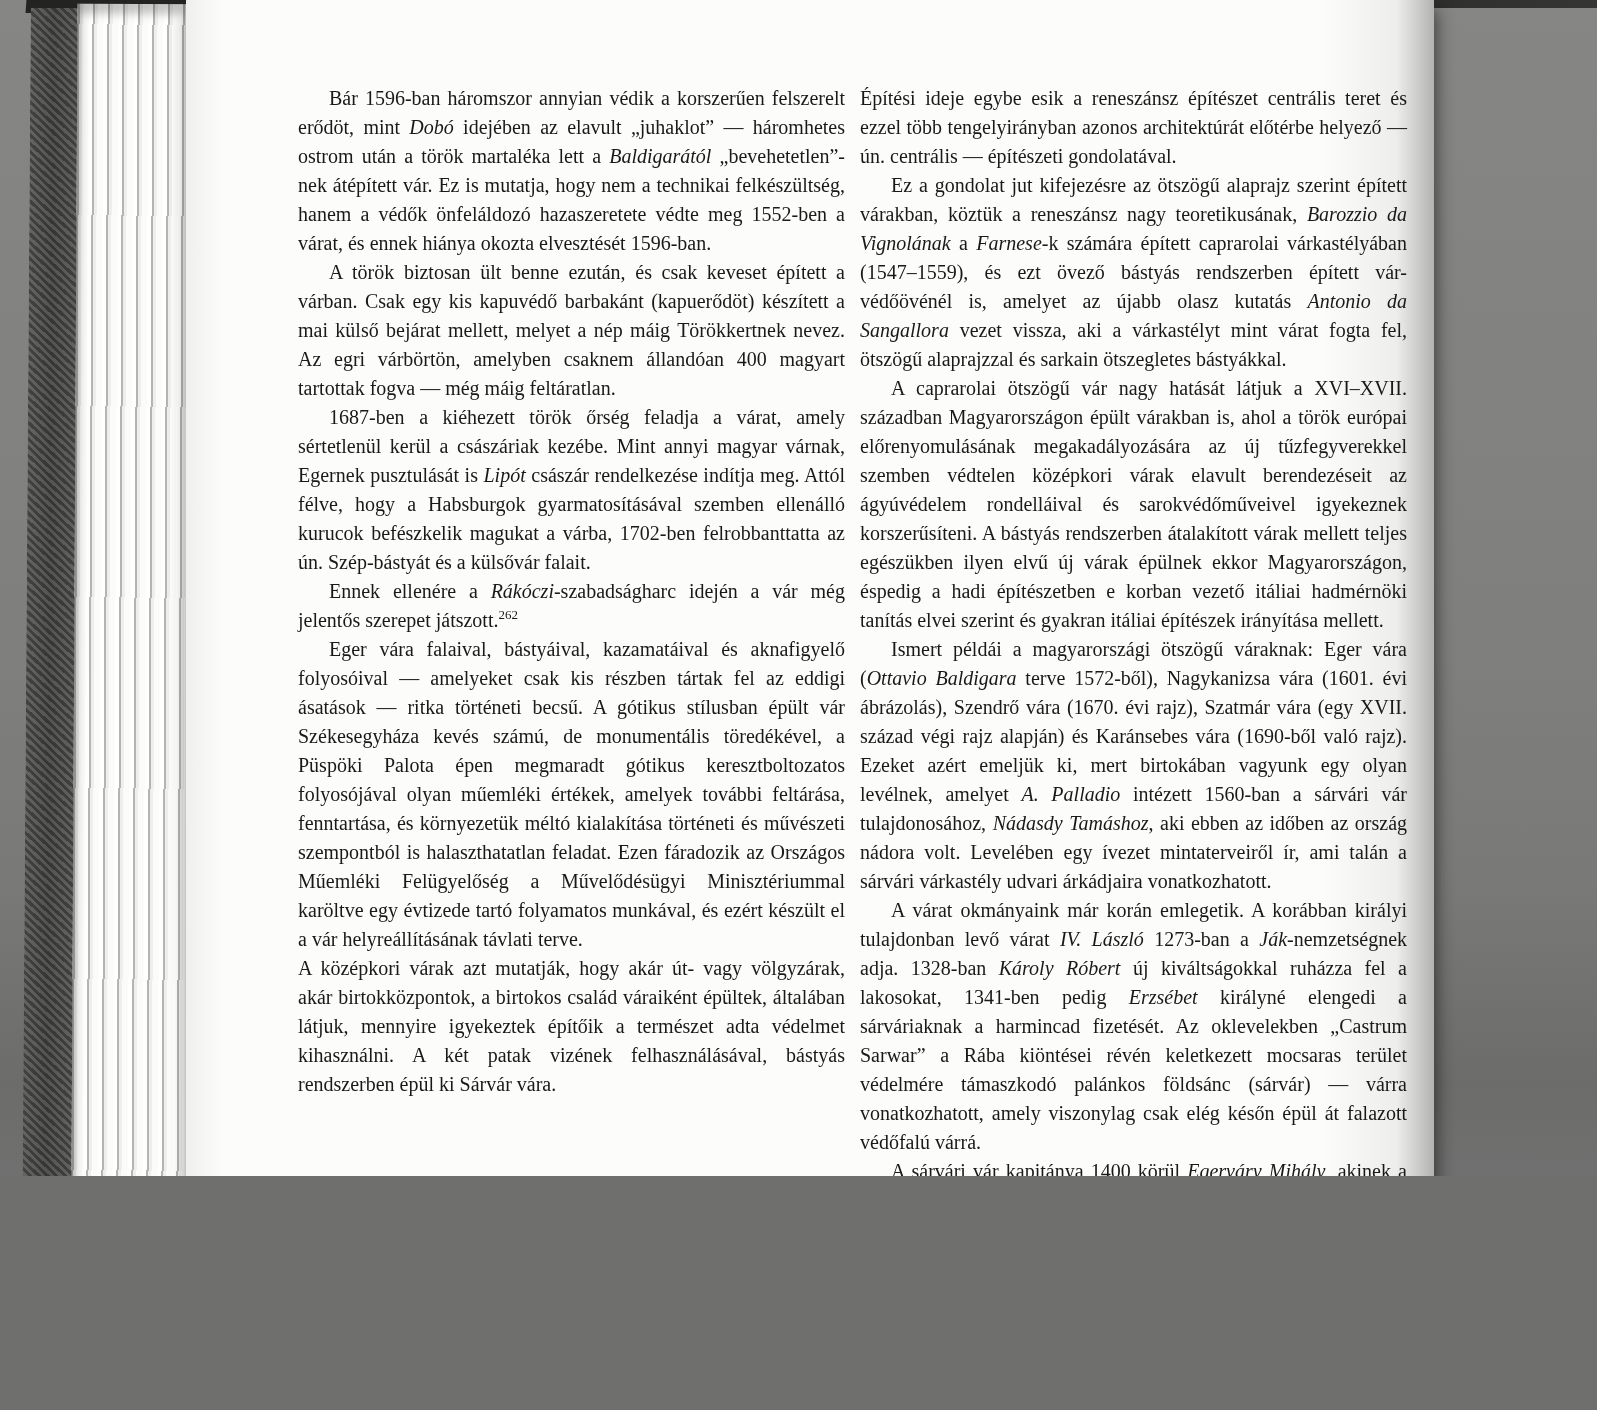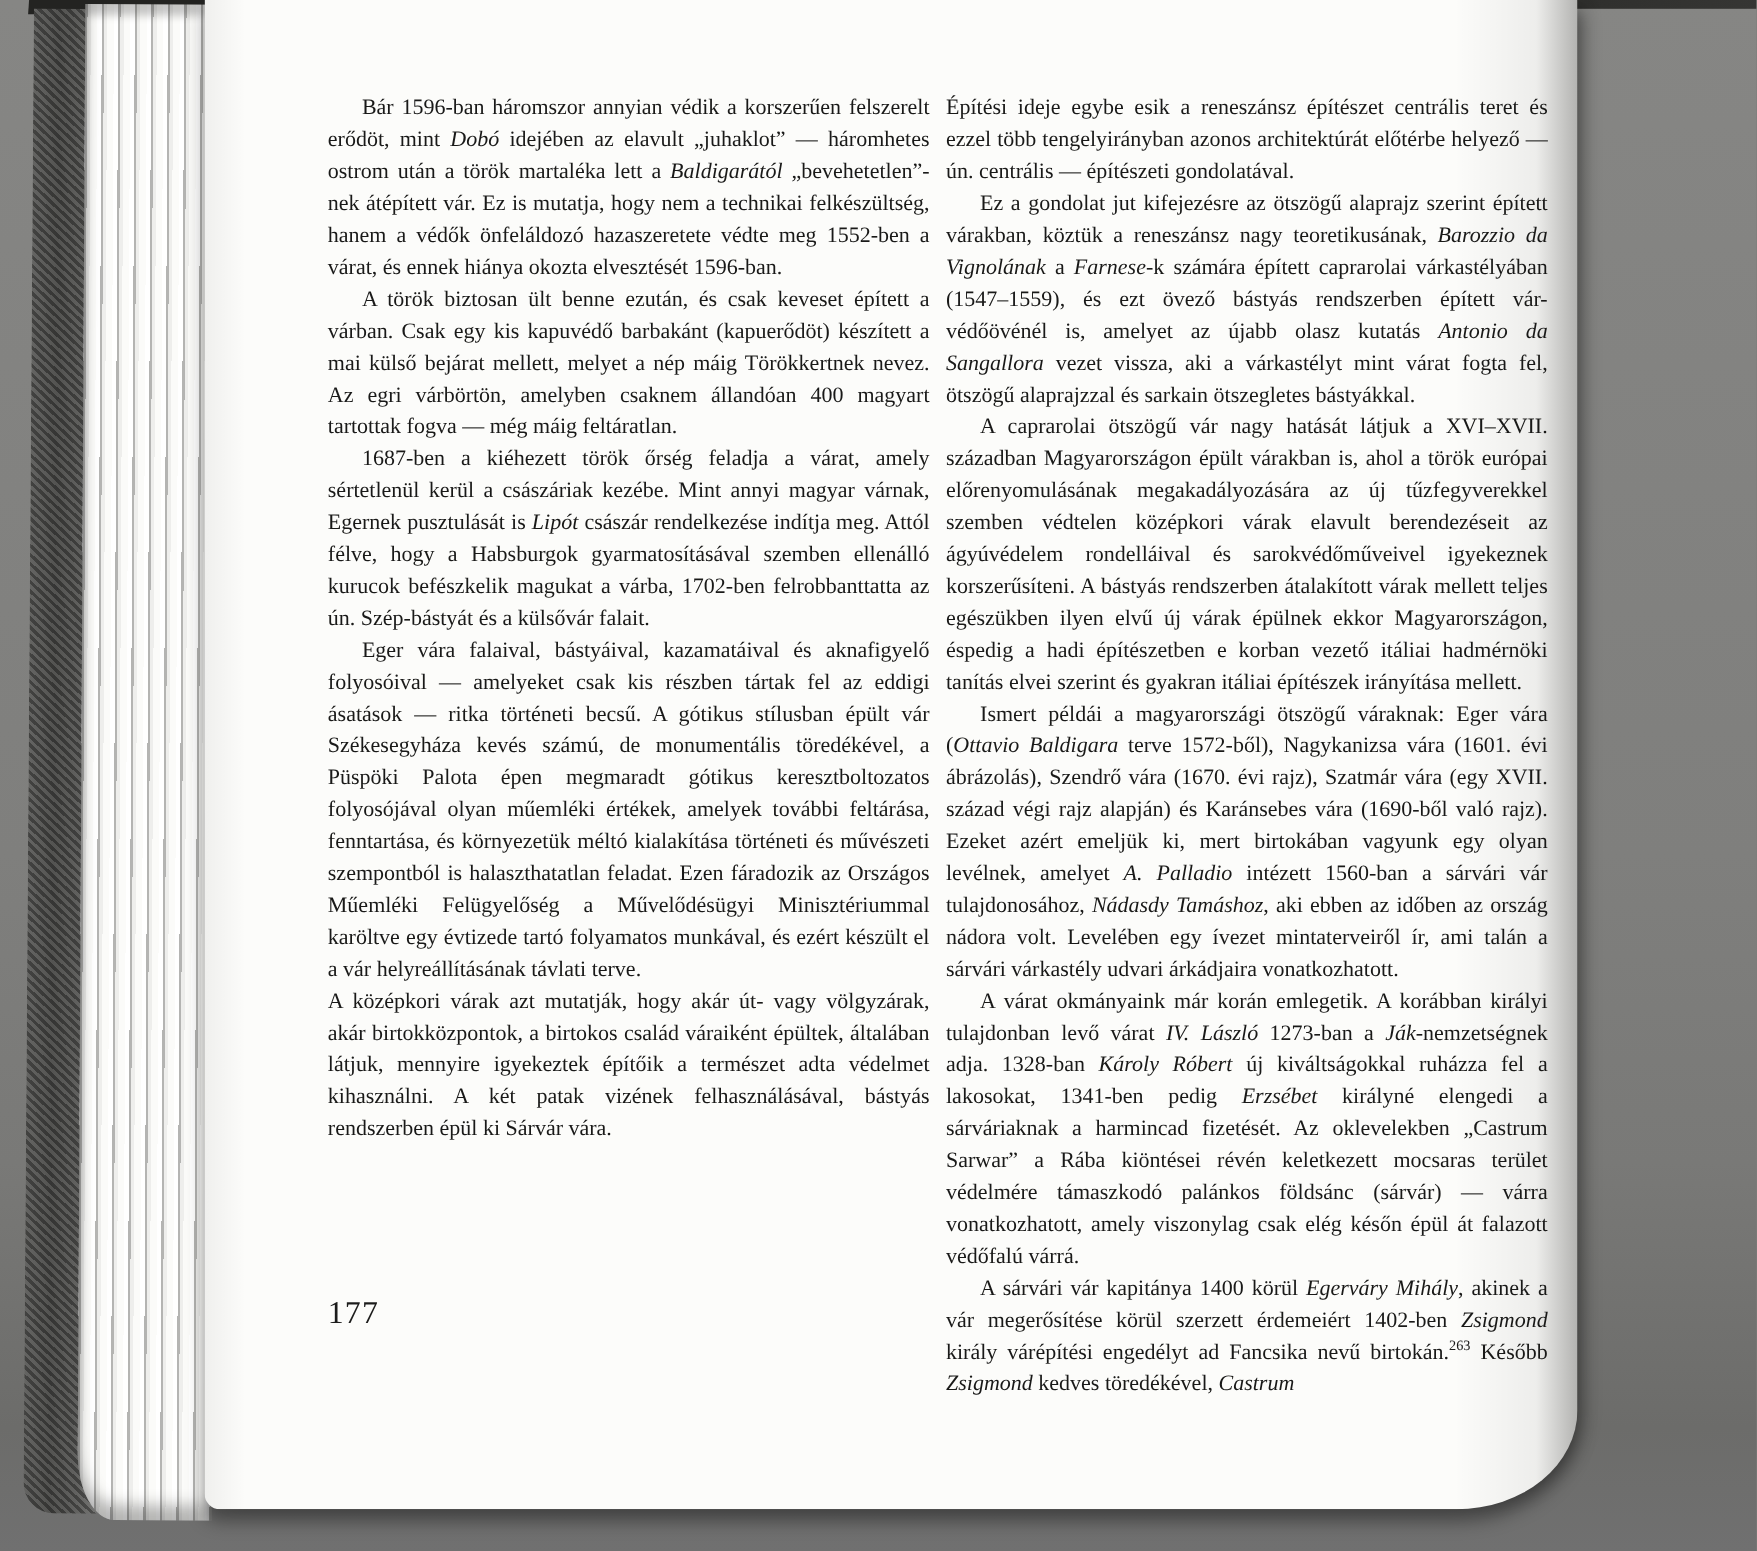--- a/index.html
+++ b/index.html
@@ -1,18 +1,18 @@
 <!DOCTYPE html>
 <html lang="hu"><head>
 <meta charset="utf-8">
 <style>
   html,body{margin:0;padding:0;background:#6f6f6d;}
   .screen{
     position:relative;
-    width:1597px;height:1410px;
+    width:1597px;height:1176px;
     overflow:hidden;
     background:linear-gradient(180deg,#868684 0%,#7f7f7d 55%,#79797七 75%,#6c6c6a 92%,#707070 100%);
     background:linear-gradient(180deg,#868684 0%,#7f7f7d 55%,#797977 75%,#6c6c6a 92%,#707070 100%);
     font-family:"Liberation Serif","DejaVu Serif",serif;
   }
   
   .top-dark-left{
     position:absolute;left:26px;top:0;width:162px;height:13px;
     background:#232321;transform:skewX(-4deg);
   }
@@ -75,20 +75,21 @@
   <div class="top-dark-left"></div>
   <div class="top-dark-right"></div>
   <div class="book-spine"></div>
   <div class="page-edges"></div>
 
   <div class="page">
     <div class="column left" id="col-left">
         <p class="para indent"><span>Bár 1596-ban háromszor annyian védik a korszerűen felszerelt erődöt, mint </span><i>Dobó</i><span> idejében az elavult „juhaklot” — háromhetes ostrom után a török martaléka lett a </span><i>Baldigarától</i><span> „bevehetetlen”-nek átépített vár. Ez is mutatja, hogy nem a technikai felkészültség, hanem a védők önfeláldozó hazaszeretete védte meg 1552-ben a várat, és ennek hiánya okozta elvesztését 1596-ban.</span></p>
         <p class="para indent"><span>A török biztosan ült benne ezután, és csak keveset épített a várban. Csak egy kis kapuvédő barbakánt (kapuerődöt) készített a mai külső bejárat mellett, melyet a nép máig Törökkertnek nevez. Az egri várbörtön, amelyben csaknem állandóan 400 magyart tartottak fogva — még máig feltáratlan.</span></p>
         <p class="para indent"><span>1687-ben a kiéhezett török őrség feladja a várat, amely sértetlenül kerül a császáriak kezébe. Mint annyi magyar várnak, Egernek pusztulását is </span><i>Lipót</i><span> császár rendelkezése indítja meg. Attól félve, hogy a Habsburgok gyarmatosításával szemben ellenálló kurucok befészkelik magukat a várba, 1702-ben felrobbanttatta az ún. Szép-bástyát és a külsővár falait.</span></p>
+        <p class="para indent"><span>Ennek ellenére a </span><i>Rákóczi</i><span>-szabadságharc idején a vár még jelentős szerepet játszott.</span><sup>262</sup></p>
         <p class="para indent"><span>Eger vára falaival, bástyáival, kazamatáival és aknafigyelő folyosóival — amelyeket csak kis részben tártak fel az eddigi ásatások — ritka történeti becsű. A gótikus stílusban épült vár Székesegyháza kevés számú, de monumentális töredékével, a Püspöki Palota épen megmaradt gótikus keresztboltozatos folyosójával olyan műemléki értékek, amelyek további feltárása, fenntartása, és környezetük méltó kialakítása történeti és művészeti szempontból is halaszthatatlan feladat. Ezen fáradozik az Országos Műemléki Felügyelőség a Művelődésügyi Minisztériummal karöltve egy évtizede tartó folyamatos munkával, és ezért készült el a vár helyreállításának távlati terve.</span></p>
         <p class="para"><span>A középkori várak azt mutatják, hogy akár út- vagy völgyzárak, akár birtokközpontok, a birtokos család váraiként épültek, általában látjuk, mennyire igyekeztek építőik a természet adta védelmet kihasználni. A két patak vizének felhasználásával, bástyás rendszerben épül ki Sárvár vára.</span></p>
       </div>
     <div class="column right" id="col-right">
         <p class="para"><span>Építési ideje egybe esik a reneszánsz építészet centrális teret és ezzel több tengelyirányban azonos architektúrát előtérbe helyező — ún. centrális — építészeti gondolatával.</span></p>
         <p class="para indent"><span>Ez a gondolat jut kifejezésre az ötszögű alaprajz szerint épített várakban, köztük a reneszánsz nagy teoretikusának, </span><i>Barozzio da Vignolának</i><span> a </span><i>Farnese</i><span>-k számára épített caprarolai várkastélyában (1547–1559), és ezt övező bástyás rendszerben épített vár-védőövénél is, amelyet az újabb olasz kutatás </span><i>Antonio da Sangallora</i><span> vezet vissza, aki a várkastélyt mint várat fogta fel, ötszögű alaprajzzal és sarkain ötszegletes bástyákkal.</span></p>
         <p class="para indent"><span>A caprarolai ötszögű vár nagy hatását látjuk a XVI–XVII. században Magyarországon épült várakban is, ahol a török európai előrenyomulásának megakadályozására az új tűzfegyverekkel szemben védtelen középkori várak elavult berendezéseit az ágyúvédelem rondelláival és sarokvédőműveivel igyekeznek korszerűsíteni. A bástyás rendszerben átalakított várak mellett teljes egészükben ilyen elvű új várak épülnek ekkor Magyarországon, éspedig a hadi építészetben e korban vezető itáliai hadmérnöki tanítás elvei szerint és gyakran itáliai építészek irányítása mellett.</span></p>
         <p class="para indent"><span>Ismert példái a magyarországi ötszögű váraknak: Eger vára (</span><i>Ottavio Baldigara</i><span> terve 1572-ből), Nagykanizsa vára (1601. évi ábrázolás), Szendrő vára (1670. évi rajz), Szatmár vára (egy XVII. század végi rajz alapján) és Karánsebes vára (1690-ből való rajz). Ezeket azért emeljük ki, mert birtokában vagyunk egy olyan levélnek, amelyet </span><i>A. Palladio</i><span> intézett 1560-ban a sárvári vár tulajdonosához, </span><i>Nádasdy Tamáshoz</i><span>, aki ebben az időben az ország nádora volt. Levelében egy ívezet mintaterveiről ír, ami talán a sárvári várkastély udvari árkádjaira vonatkozhatott.</span></p>
         <p class="para indent"><span>A várat okmányaink már korán emlegetik. A korábban királyi tulajdonban levő várat </span><i>IV. László</i><span> 1273-ban a </span><i>Ják</i><span>-nemzetségnek adja. 1328-ban </span><i>Károly Róbert</i><span> új kiváltságokkal ruházza fel a lakosokat, 1341-ben pedig </span><i>Erzsébet</i><span> királyné elengedi a sárváriaknak a harmincad fizetését. Az oklevelekben „Castrum Sarwar” a Rába kiöntései révén keletkezett mocsaras terület védelmére támaszkodó palánkos földsánc (sárvár) — várra vonatkozhatott, amely viszonylag csak elég későn épül át falazott védőfalú várrá.</span></p>
         <p class="para indent"><span>A sárvári vár kapitánya 1400 körül </span><i>Egerváry Mihály</i><span>, akinek a vár megerősítése körül szerzett érdemeiért 1402-ben </span><i>Zsigmond</i><span> király várépítési engedélyt ad Fancsika nevű birtokán.</span><sup>263</sup><span> Később </span><i>Zsigmond</i><span> kedves töredékével, </span><i>Castrum</i></p>

